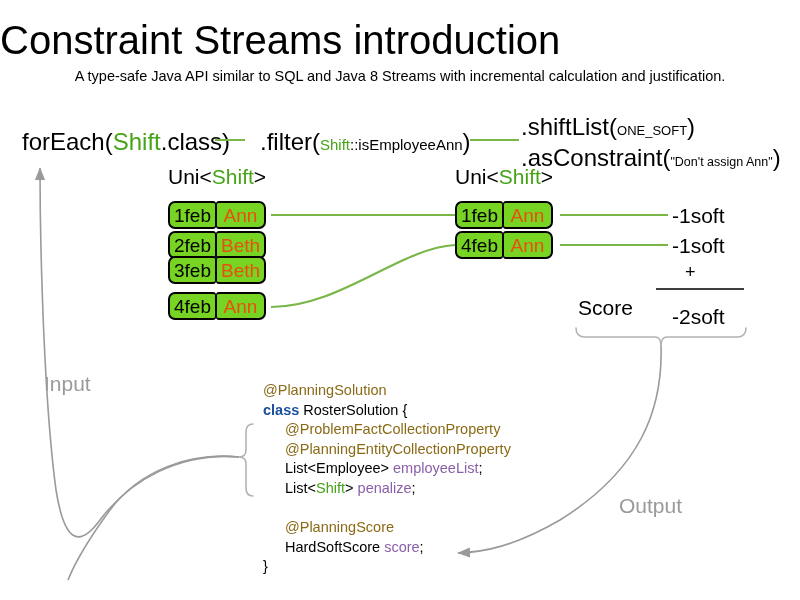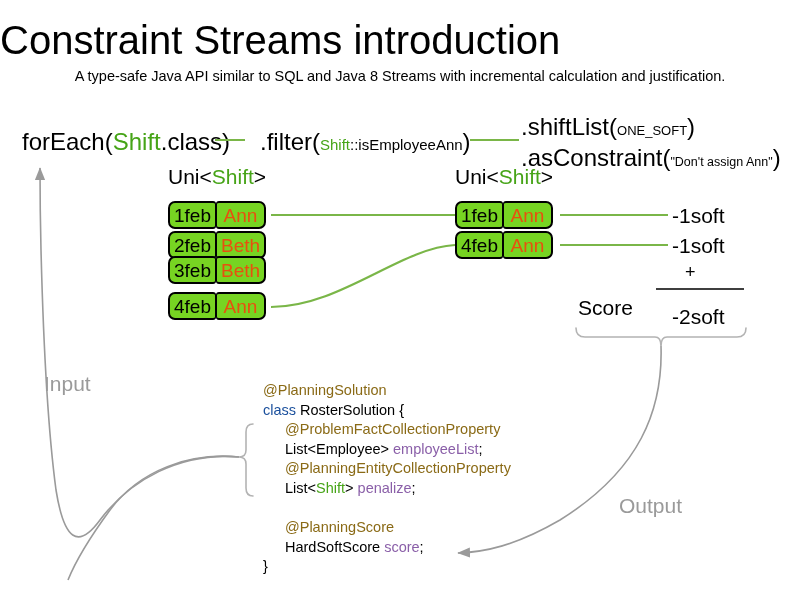--- a/index.html
+++ b/index.html
@@ -86,21 +86,21 @@
   #input-label{left:44px;top:372px;}
   #output-label{left:619px;top:494px;}
 
   
   #code{
     left:263px;top:381px;
     font-size:14.5px;line-height:19.6px;
     color:#000;
   }
   #code .ann{color:#8a6a16;}
-  #code .kw{color:#1a4f9c;font-weight:normal;}
+  #code .kw{color:#1a4f9c;font-weight:bold;}
   #code .fld{color:#8a5fa8;}
   #code .g{color:#46a417;}
   #code .ind{padding-left:22px;display:inline-block;}
   #code .blank{height:19.6px;}
 
   svg.overlay{position:absolute;left:0;top:0;width:800px;height:600px;pointer-events:none;}
 </style>
 </head>
 <body>
 
@@ -185,22 +185,22 @@
     <path d="M239,457 C180,452 130,480 100,520 C78,550 64,540 56,490 C48,430 43,330 41,250 C40,210 40,185 40,168" stroke="#9a9a9a" stroke-width="1.6" fill="none" marker-end="url(#arrowhead)"></path>
   </svg>
 
   <div class="abs io" id="input-label">Input</div>
   <div class="abs io" id="output-label">Output</div>
 
   <div class="abs" id="code">
     <div><span class="ann">@PlanningSolution</span></div>
     <div><span class="kw">class</span> <span>RosterSolution {</span></div>
     <div><span class="ind"></span><span class="ann">@ProblemFactCollectionProperty</span></div>
+    <div><span class="ind"></span><span class="ann">@PlanningEntityCollectionProperty</span></div>
     <div><span class="ind"></span><span>List&lt;Employee&gt; </span><span class="fld">employeeList</span><span>;</span></div>
-    <div><span class="ind"></span><span class="ann">@PlanningEntityCollectionProperty</span></div>
     <div><span class="ind"></span><span>List&lt;</span><span class="g">Shift</span><span>&gt; </span><span class="fld">penalize</span><span>;</span></div>
     <div class="blank"></div>
     <div><span class="ind"></span><span class="ann">@PlanningScore</span></div>
     <div><span class="ind"></span><span>HardSoftScore </span><span class="fld">score</span><span>;</span></div>
     <div><span>}</span></div>
   </div>
 
 </div>
 
 </body></html>

